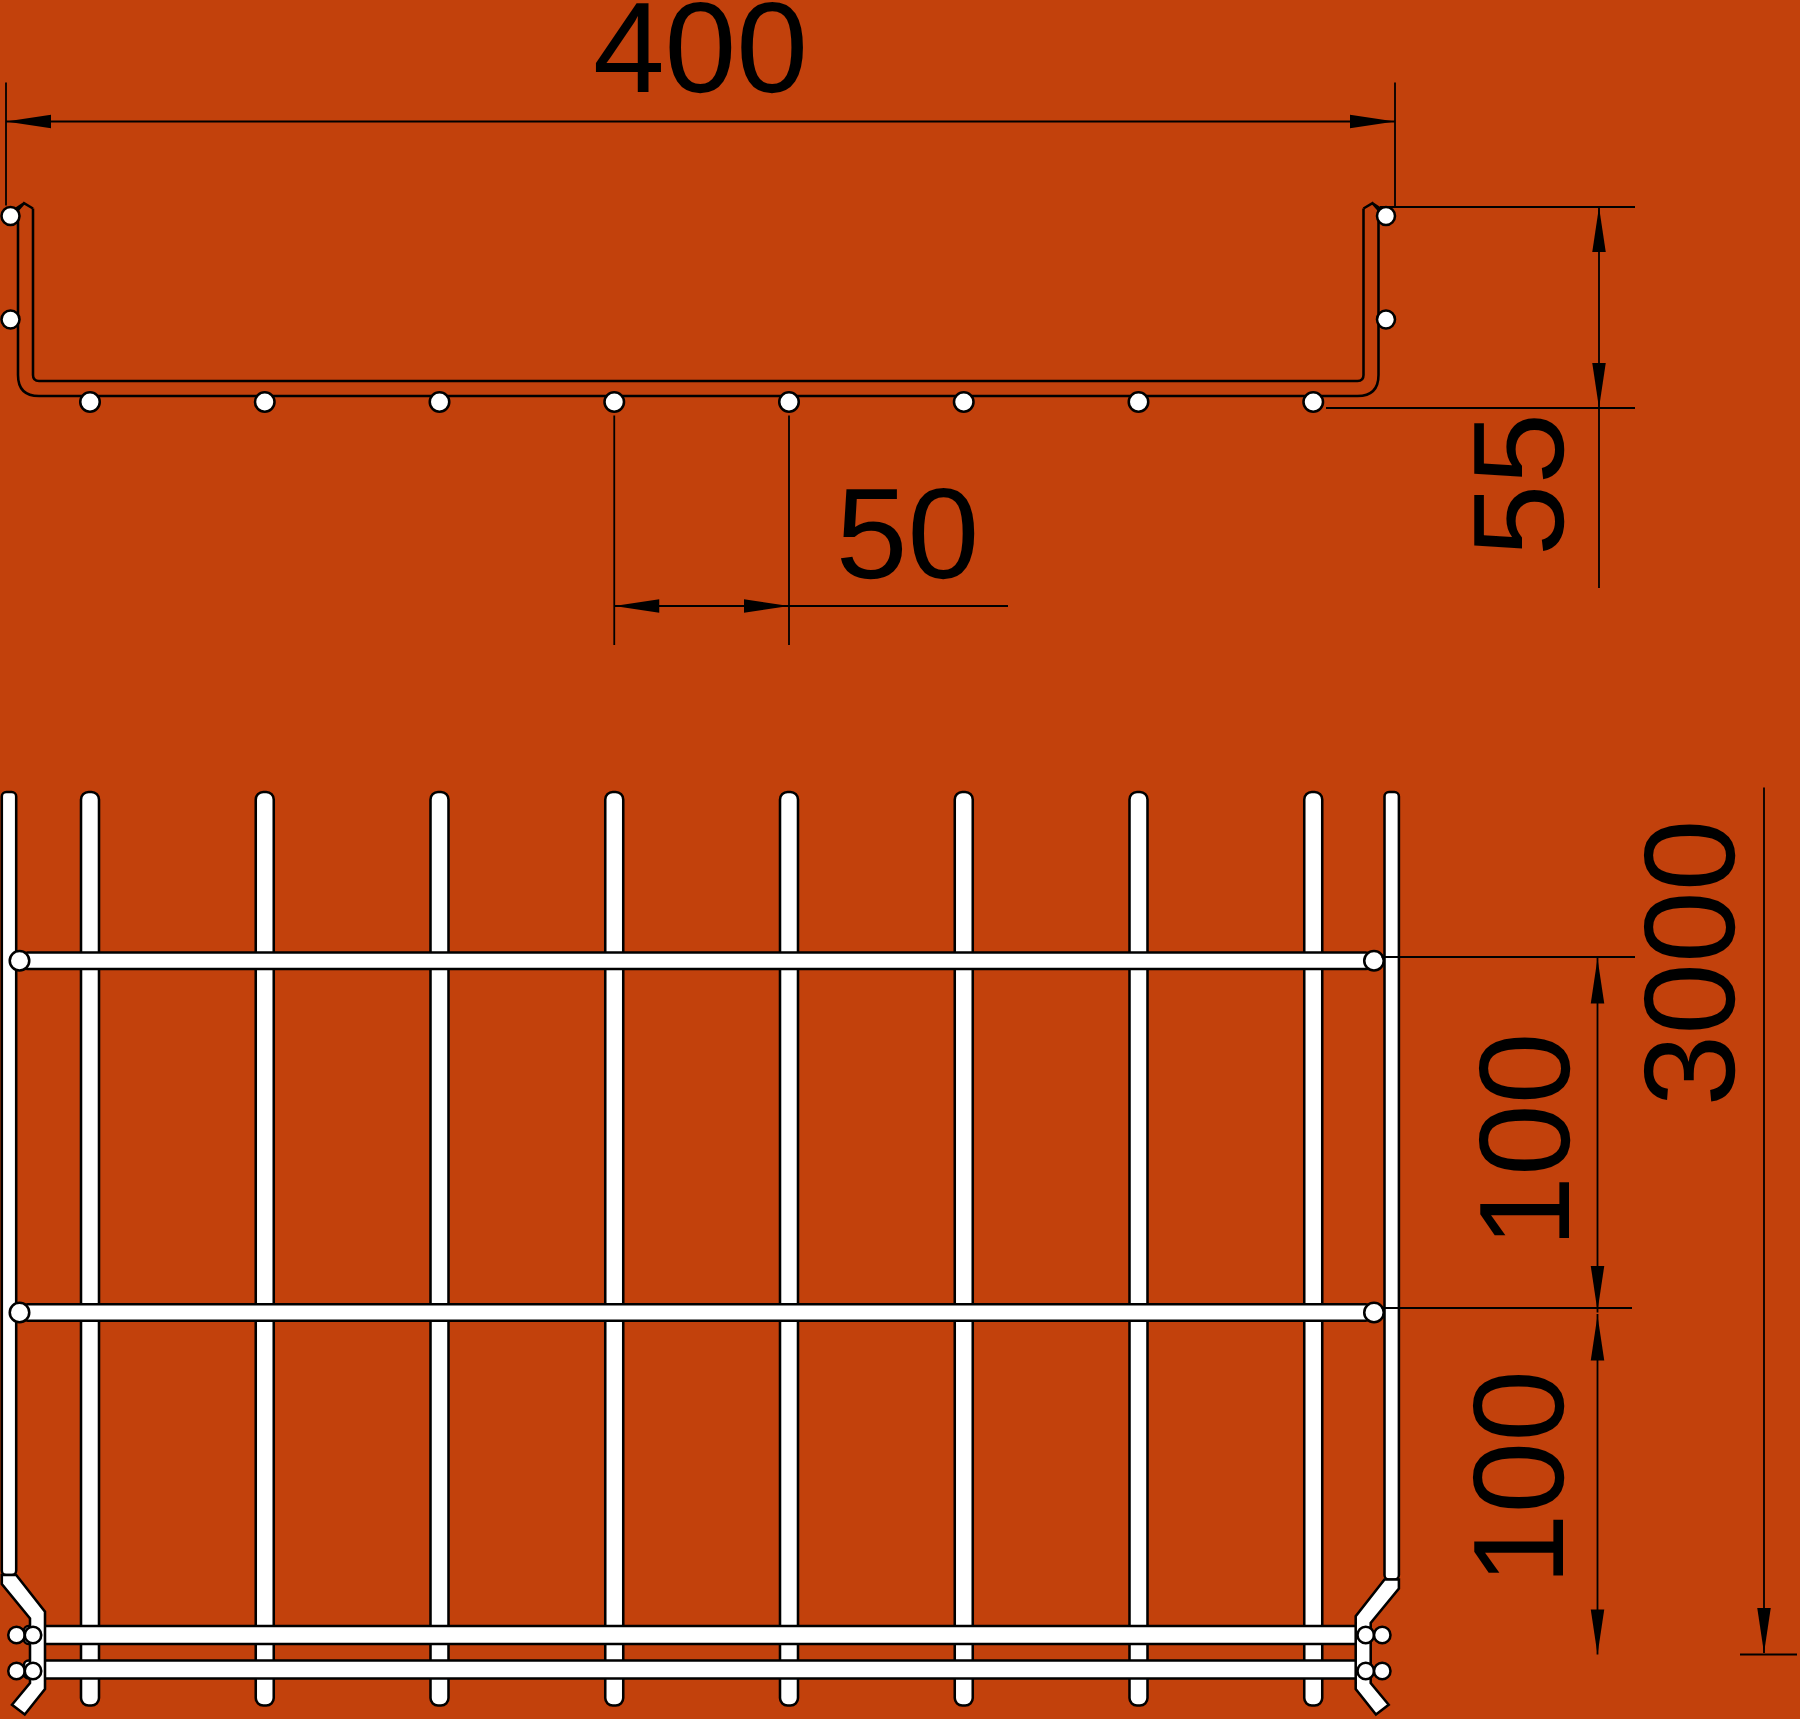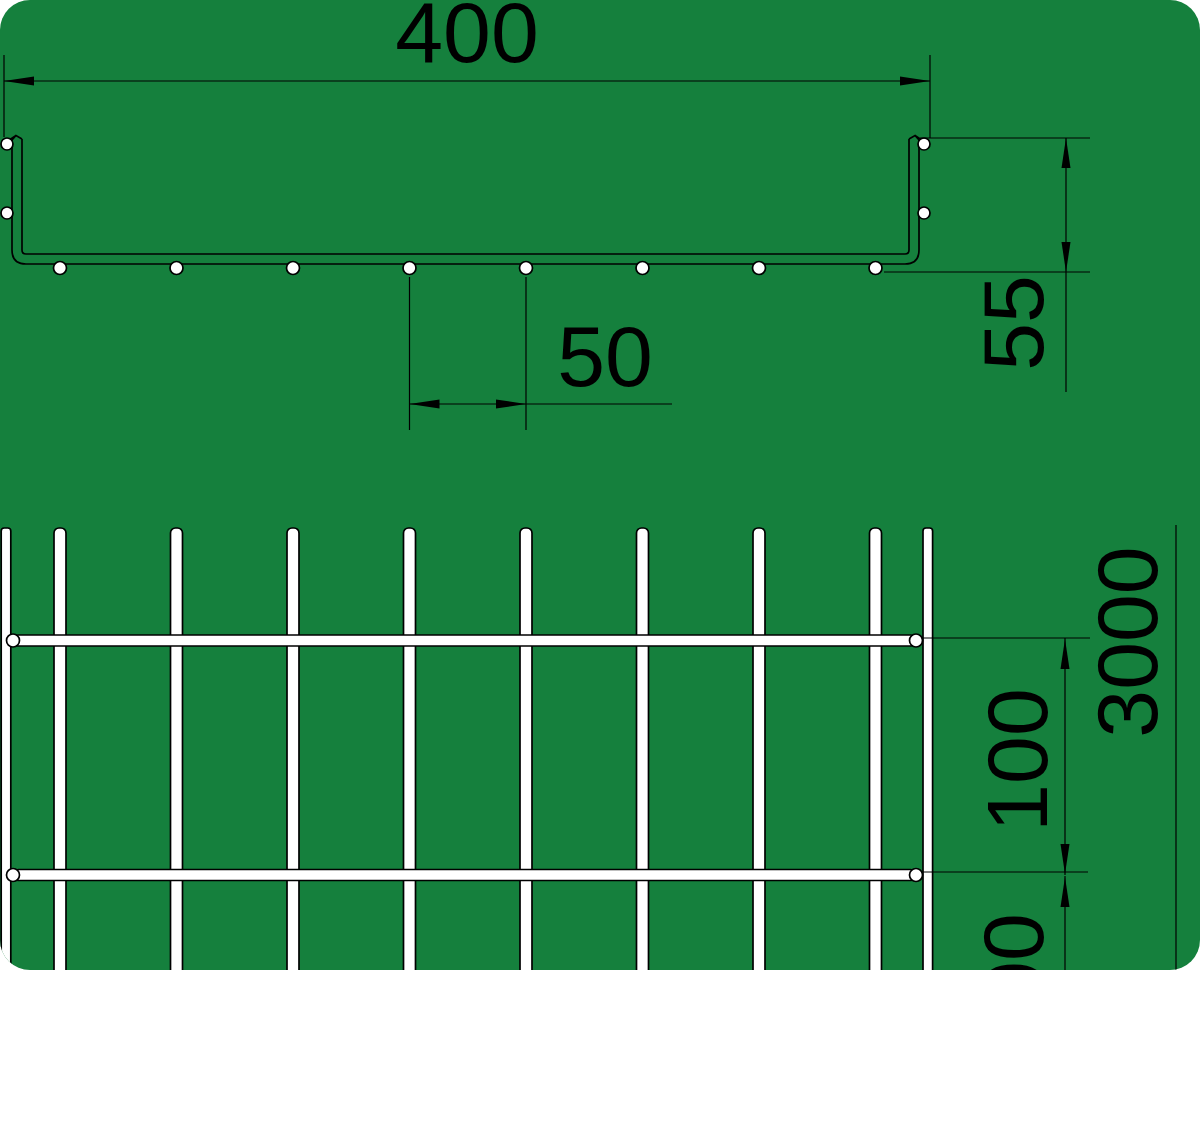--- a/index.html
+++ b/index.html
@@ -3,24 +3,23 @@
 <meta charset="utf-8">
 <style>
   html, body {
     margin: 0;
     padding: 0;
     background: #ffffff;
   }
   .canvas {
     position: relative;
     width: 1200px;
-    height: 970px;
-    background: #15803d;
+    height: 1146px;
+    background: #c2410c;
     overflow: hidden;
-    border-radius: 30px;
   }
   svg { display: block; }
   .dim-text {
     font-family: "Liberation Sans", "DejaVu Sans", sans-serif;
     font-size: 86px;
     fill: #000000;
   }
   .wire   { stroke: #000000; stroke-width: 1.7; fill: #ffffff; }
   .wireln { stroke: #000000; stroke-width: 1.7; fill: none; }
   .dimln  { stroke: #000000; stroke-width: 1.2; fill: none; }

